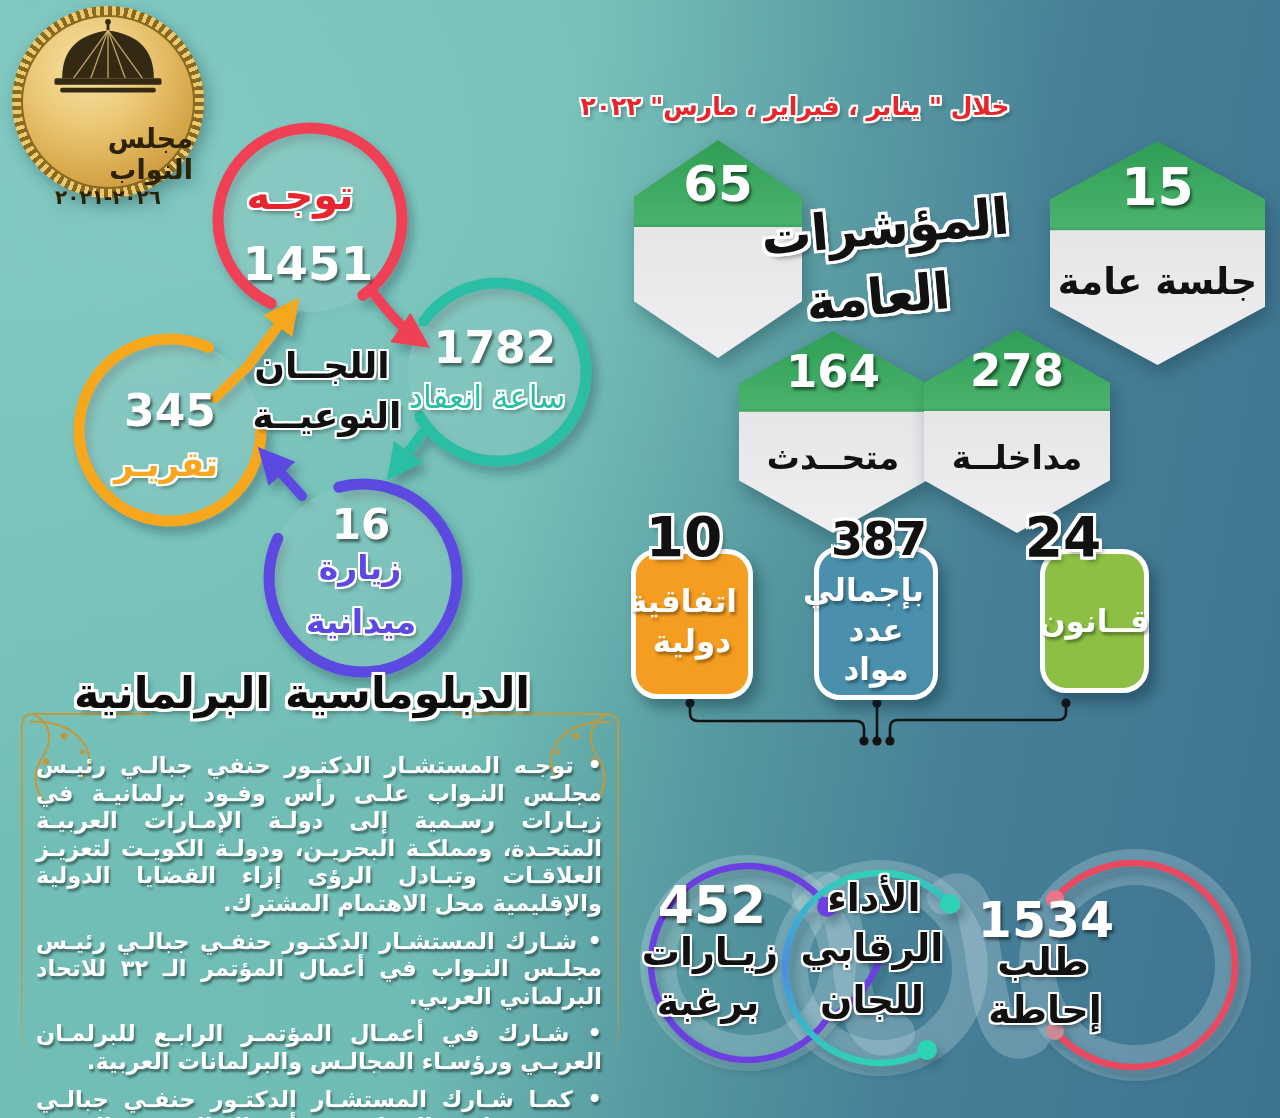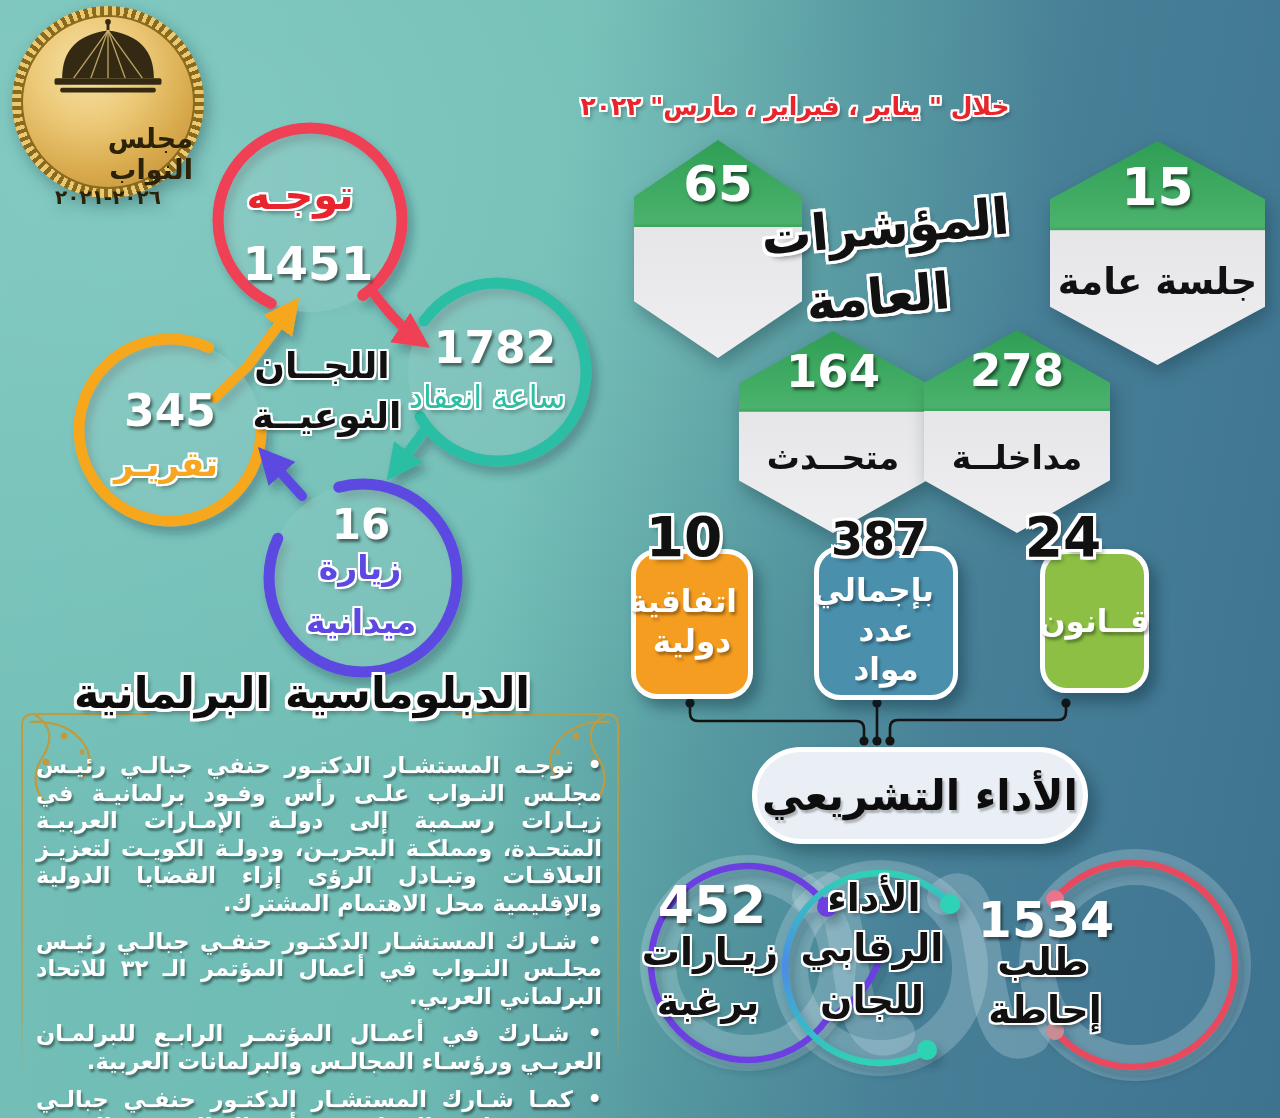--- a/index.html
+++ b/index.html
@@ -211,35 +211,30 @@
       <div class="hexnum wn" style="font-size:45px;">278</div>
       <div class="hexlabel" style="font-size:33px;">مداخلــة</div>
     </div>
   </div>
   <div class="abs ctr blk ow3" style="left:885px;top:198px;font-size:50px;transform:translateX(-50%) rotate(-5deg);">المؤشرات</div>
   <div class="abs ctr blk ow3" style="left:878px;top:268px;font-size:50px;transform:translateX(-50%) rotate(-5deg);">العامة</div>
 
   <div class="abs lbox" style="left:631px;top:549px;width:122px;height:150px;background:#f59d20;">
     <div class="lab" style="margin-top:28px;width:90px;">اتفاقية دولية</div>
   </div>
-  <div class="abs lbox" style="left:814px;top:546px;width:144px;height:154px;background:#4a90ad;">
+  <div class="abs lbox" style="left:814px;top:546px;width:124px;height:154px;background:#4a90ad;">
     <div class="lab" style="margin-top:20px;width:96px;">بإجمالي عدد مواد</div>
   </div>
   <div class="abs lbox" style="left:1040px;top:549px;width:109px;height:144px;background:#8cbf44;">
     <div class="lab" style="margin-top:48px;">قــانون</div>
   </div>
   <div class="abs ctr blk ow3" style="left:684px;top:505px;font-size:55px;">10</div>
   <div class="abs ctr blk ow3" style="left:879px;top:512px;font-size:46px;">387</div>
   <div class="abs ctr blk ow3" style="left:1063px;top:505px;font-size:55px;">24</div>
 
-  <div class="abs pill-outer" style="left:752px;top:747px;width:336px;height:97px;">
-    <div class="pill-inner">
-      <div class="pill-text">الأداء التشريعي</div>
-    </div>
-  </div>
 
   <div class="abs ctr wn" style="left:712px;top:875px;font-size:52px;">452</div>
   <div class="abs ctr blk ow2" style="left:710px;top:930px;font-size:38px;">زيـارات</div>
   <div class="abs ctr blk ow2" style="left:708px;top:980px;font-size:38px;">برغبة</div>
   <div class="abs ctr blk ow2" style="left:874px;top:876px;font-size:38px;">الأداء</div>
   <div class="abs ctr blk ow2" style="left:872px;top:926px;font-size:38px;">الرقابي</div>
   <div class="abs ctr blk ow2" style="left:872px;top:978px;font-size:38px;">للجان</div>
   <div class="abs ctr wn" style="left:1046px;top:892px;font-size:49px;">1534</div>
   <div class="abs ctr blk ow2" style="left:1043px;top:940px;font-size:38px;">طلب</div>
   <div class="abs ctr blk ow2" style="left:1045px;top:988px;font-size:38px;">إحاطة</div>

